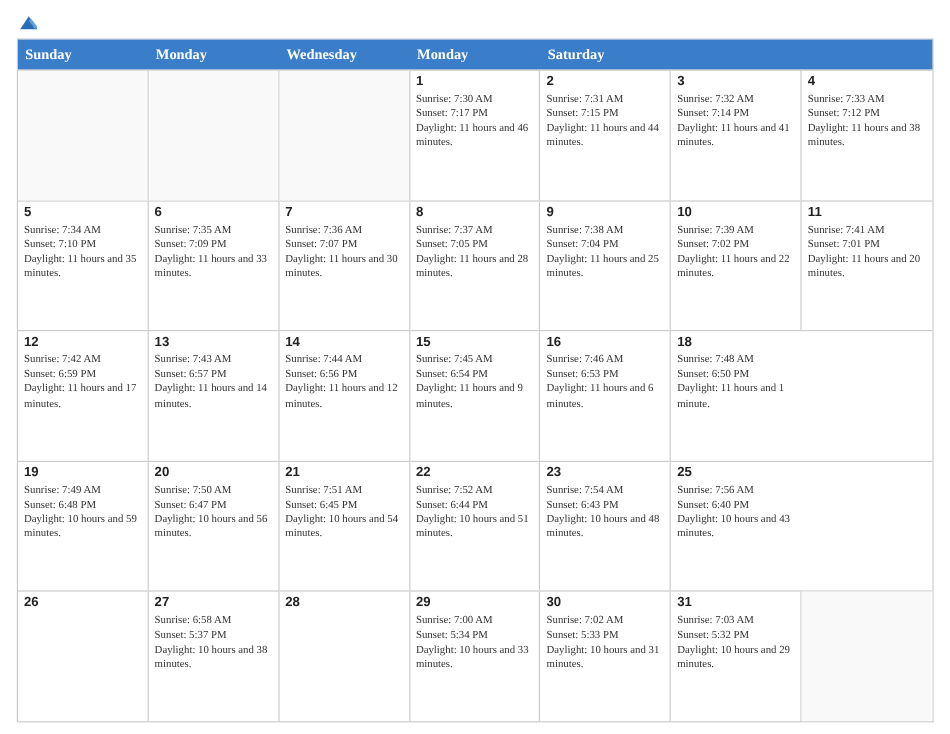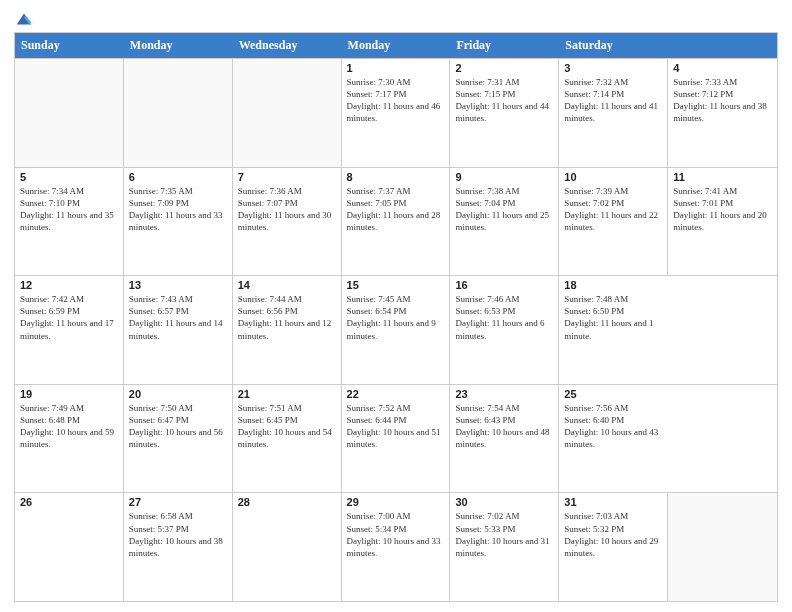--- a/index.html
+++ b/index.html
@@ -135,21 +135,20 @@
       <div class="location"></div>
     </div>
   </div>
 
   <div class="calendar">
     <div class="cal-header-row">
     <div class="cal-header-cell">Sunday</div>
         <div class="cal-header-cell">Monday</div>
         <div class="cal-header-cell">Wednesday</div>
         <div class="cal-header-cell">Monday</div>
-        <div class="cal-header-cell">Friday</div>
         <div class="cal-header-cell">Saturday</div>
       </div>
     <div class="cal-body">
     <div class="cal-row">
           <div class="cal-cell empty"></div>
           <div class="cal-cell empty"></div>
           <div class="cal-cell empty"></div>
           <div class="cal-cell">
             <span class="day-num">1</span>
             <div class="cell-info">Sunrise: 7:30 AM<br>Sunset: 7:17 PM<br>Daylight: 11 hours and 46 minutes.</div>

